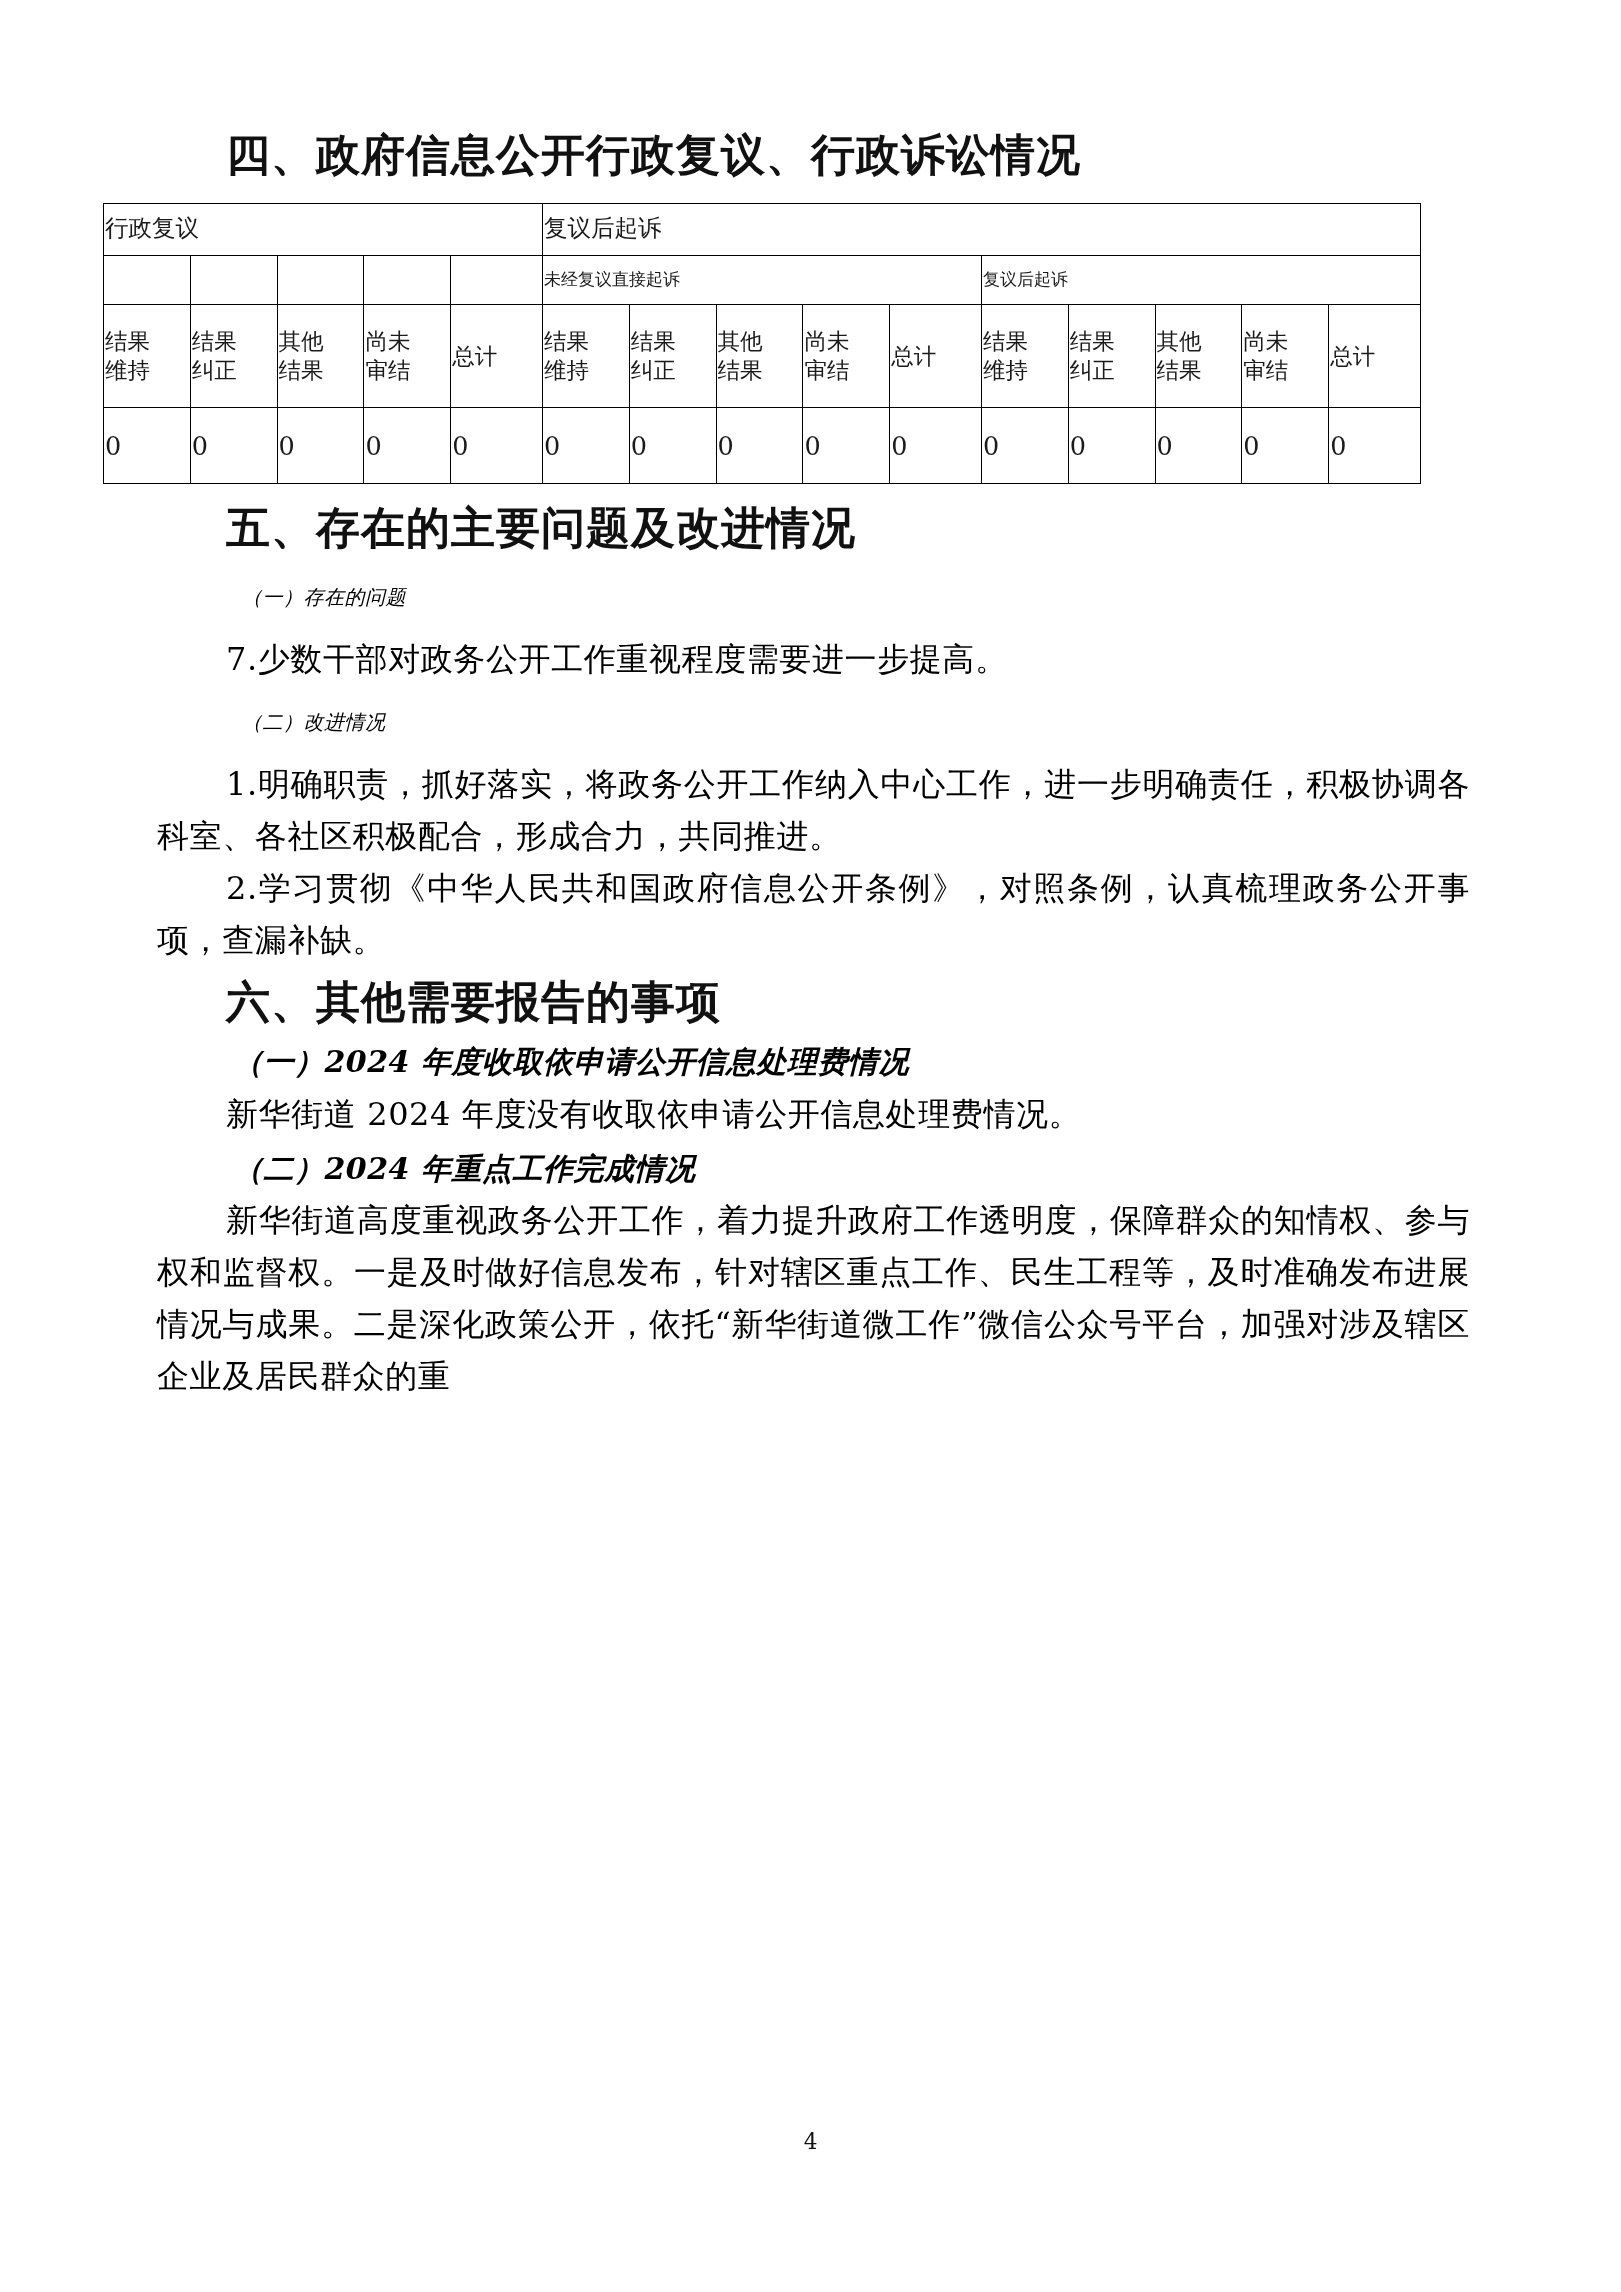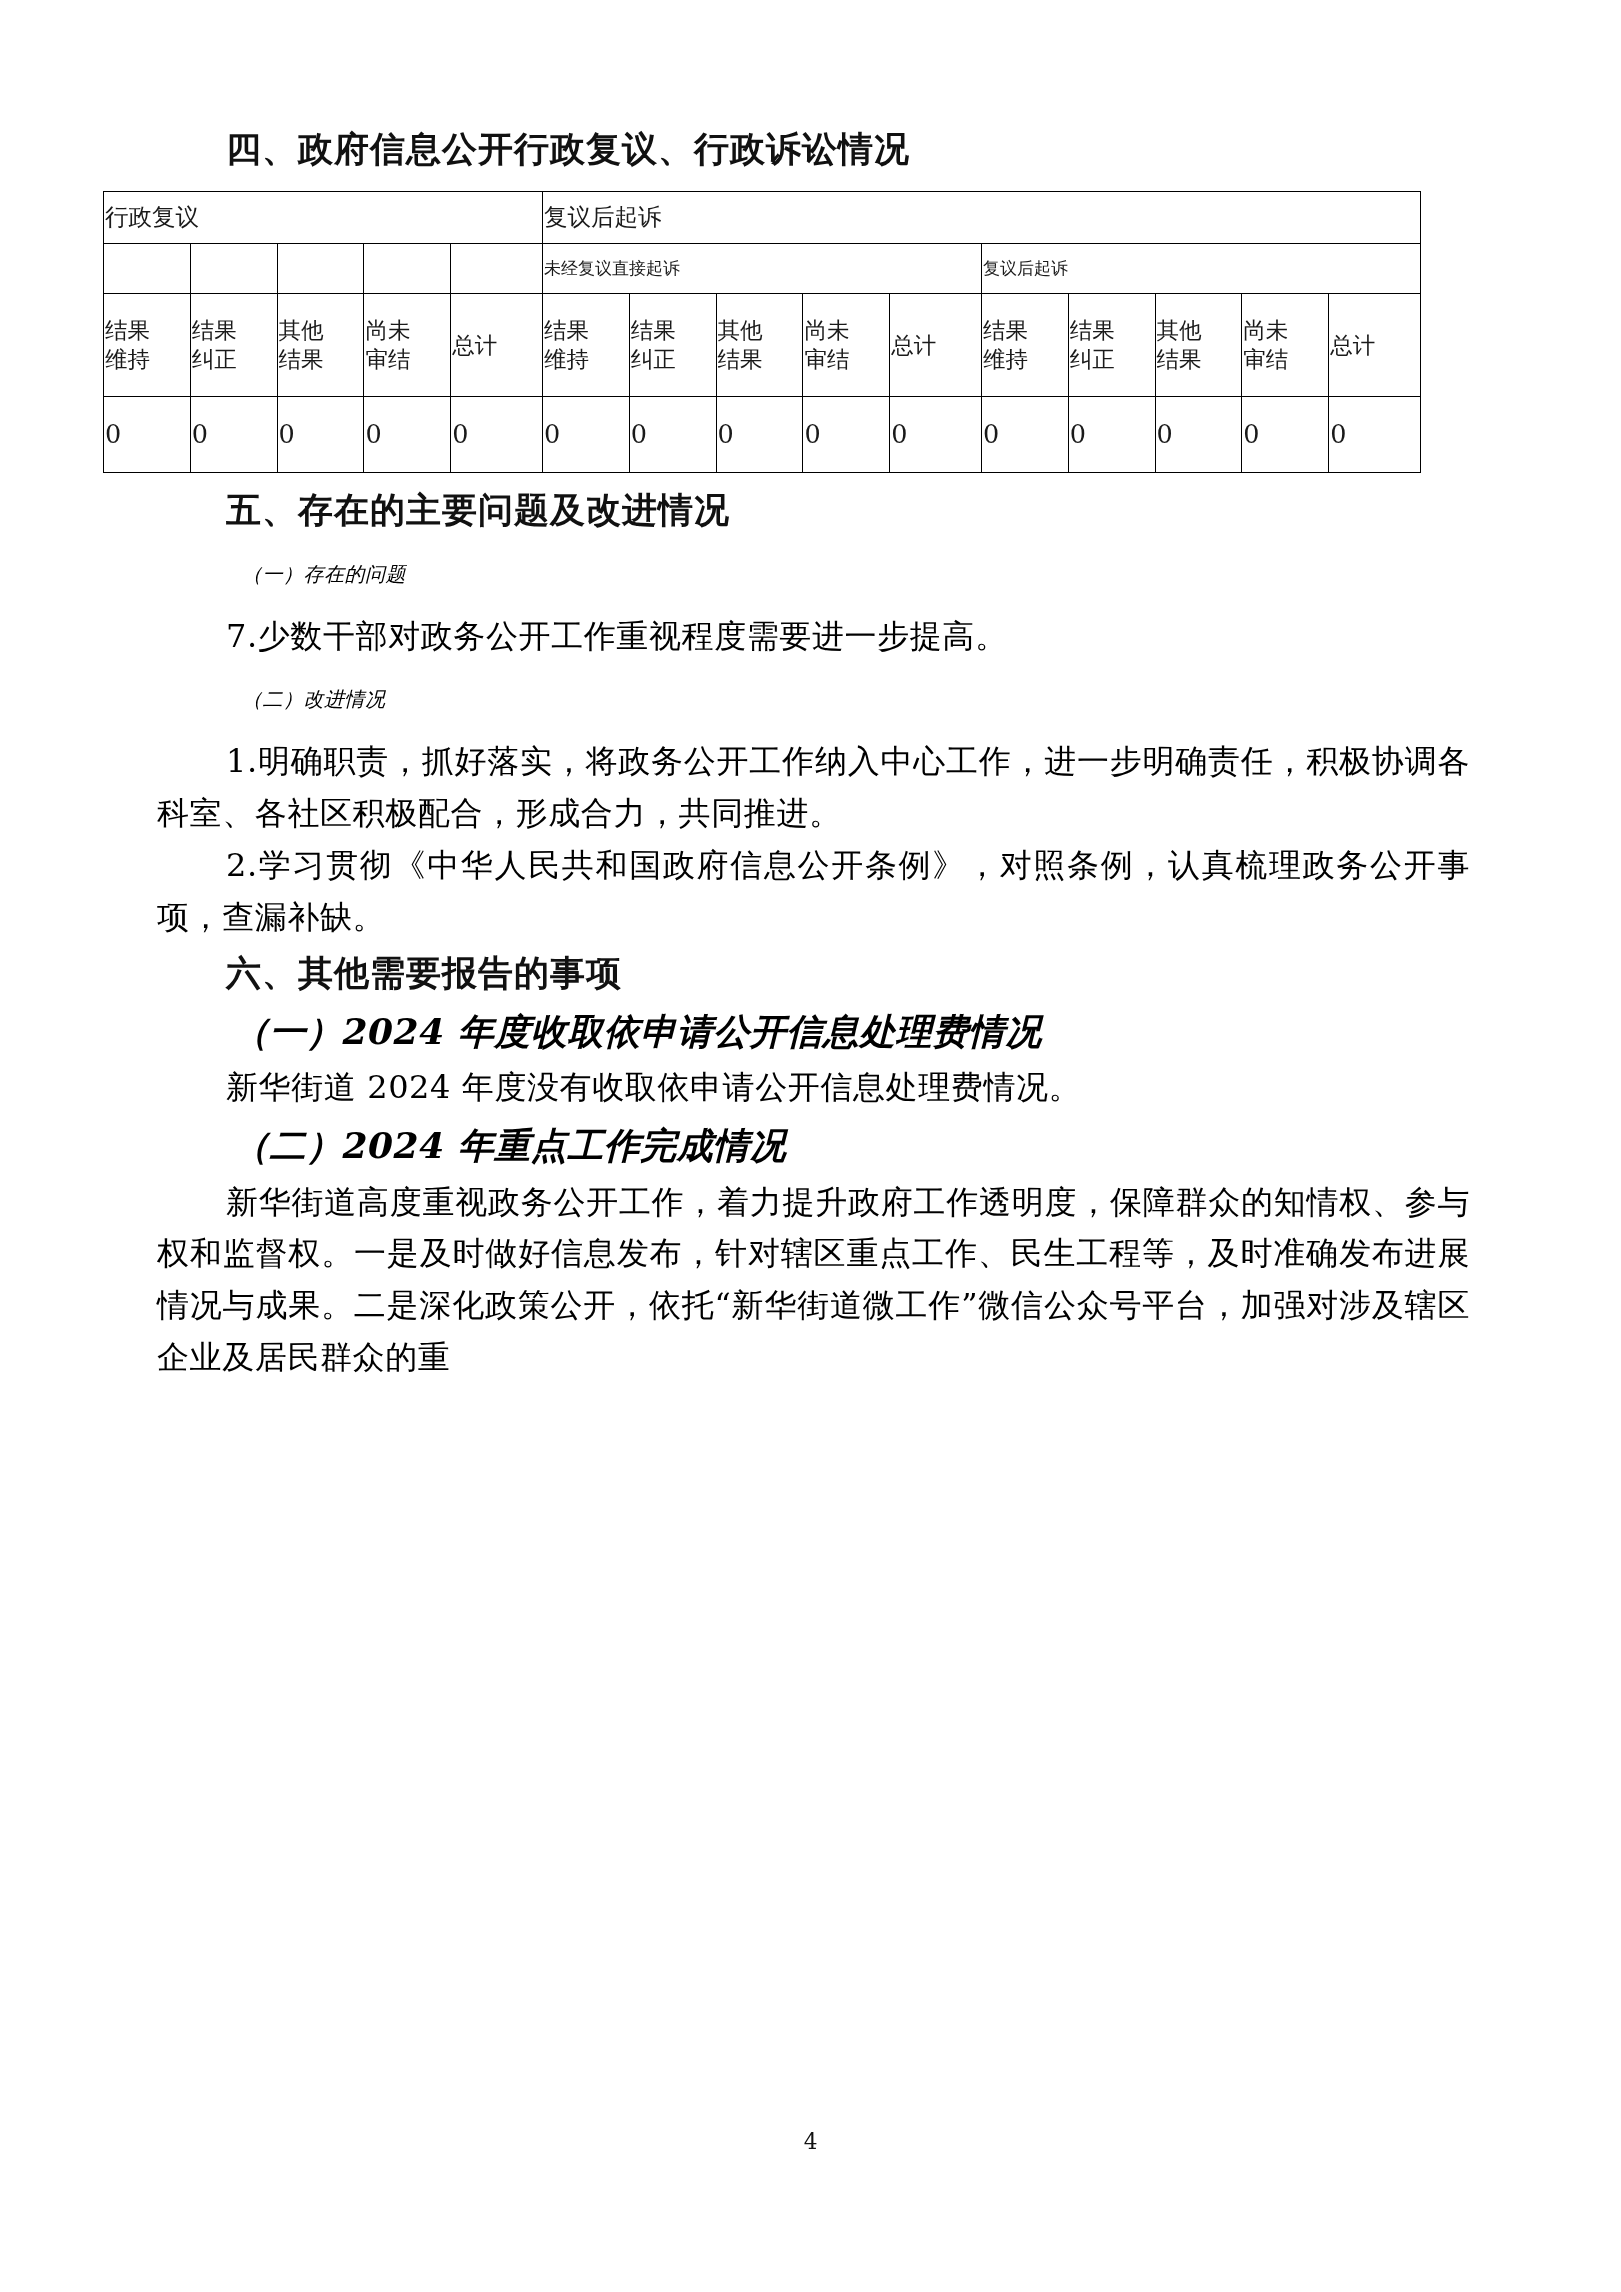--- a/index.html
+++ b/index.html
@@ -29,21 +29,21 @@
     position: absolute;
     left: 157px;
     top: 0;
     width: 1313px;
   }
 
   
   .h-section {
     font-family: "DejaVu Sans", "Liberation Sans", sans-serif;
     font-weight: bold;
-    font-size: 35px;
+    font-size: 44px;
     line-height: 1.28;
     letter-spacing: 1px;
     margin: 0;
     padding-left: 69px;
     color: #111;
   }
 
   .h-sub {
     font-family: "DejaVu Serif", "Liberation Serif", serif;
     font-weight: normal;
@@ -52,21 +52,21 @@
     line-height: 1.3;
     margin: 16px;
     padding-left: 69px;
     letter-spacing: 0.5px;
   }
 
   .h-sub2 {
     font-family: "DejaVu Serif", "Liberation Serif", serif;
     font-weight: bold;
     font-style: italic;
-    font-size: 36px;
+    font-size: 30px;
     line-height: 1.3;
     margin: 0;
     padding-left: 76px;
     letter-spacing: 0.5px;
   }
 
   .para {
     font-size: 32px;
     line-height: 1.62;
     margin: 0;

